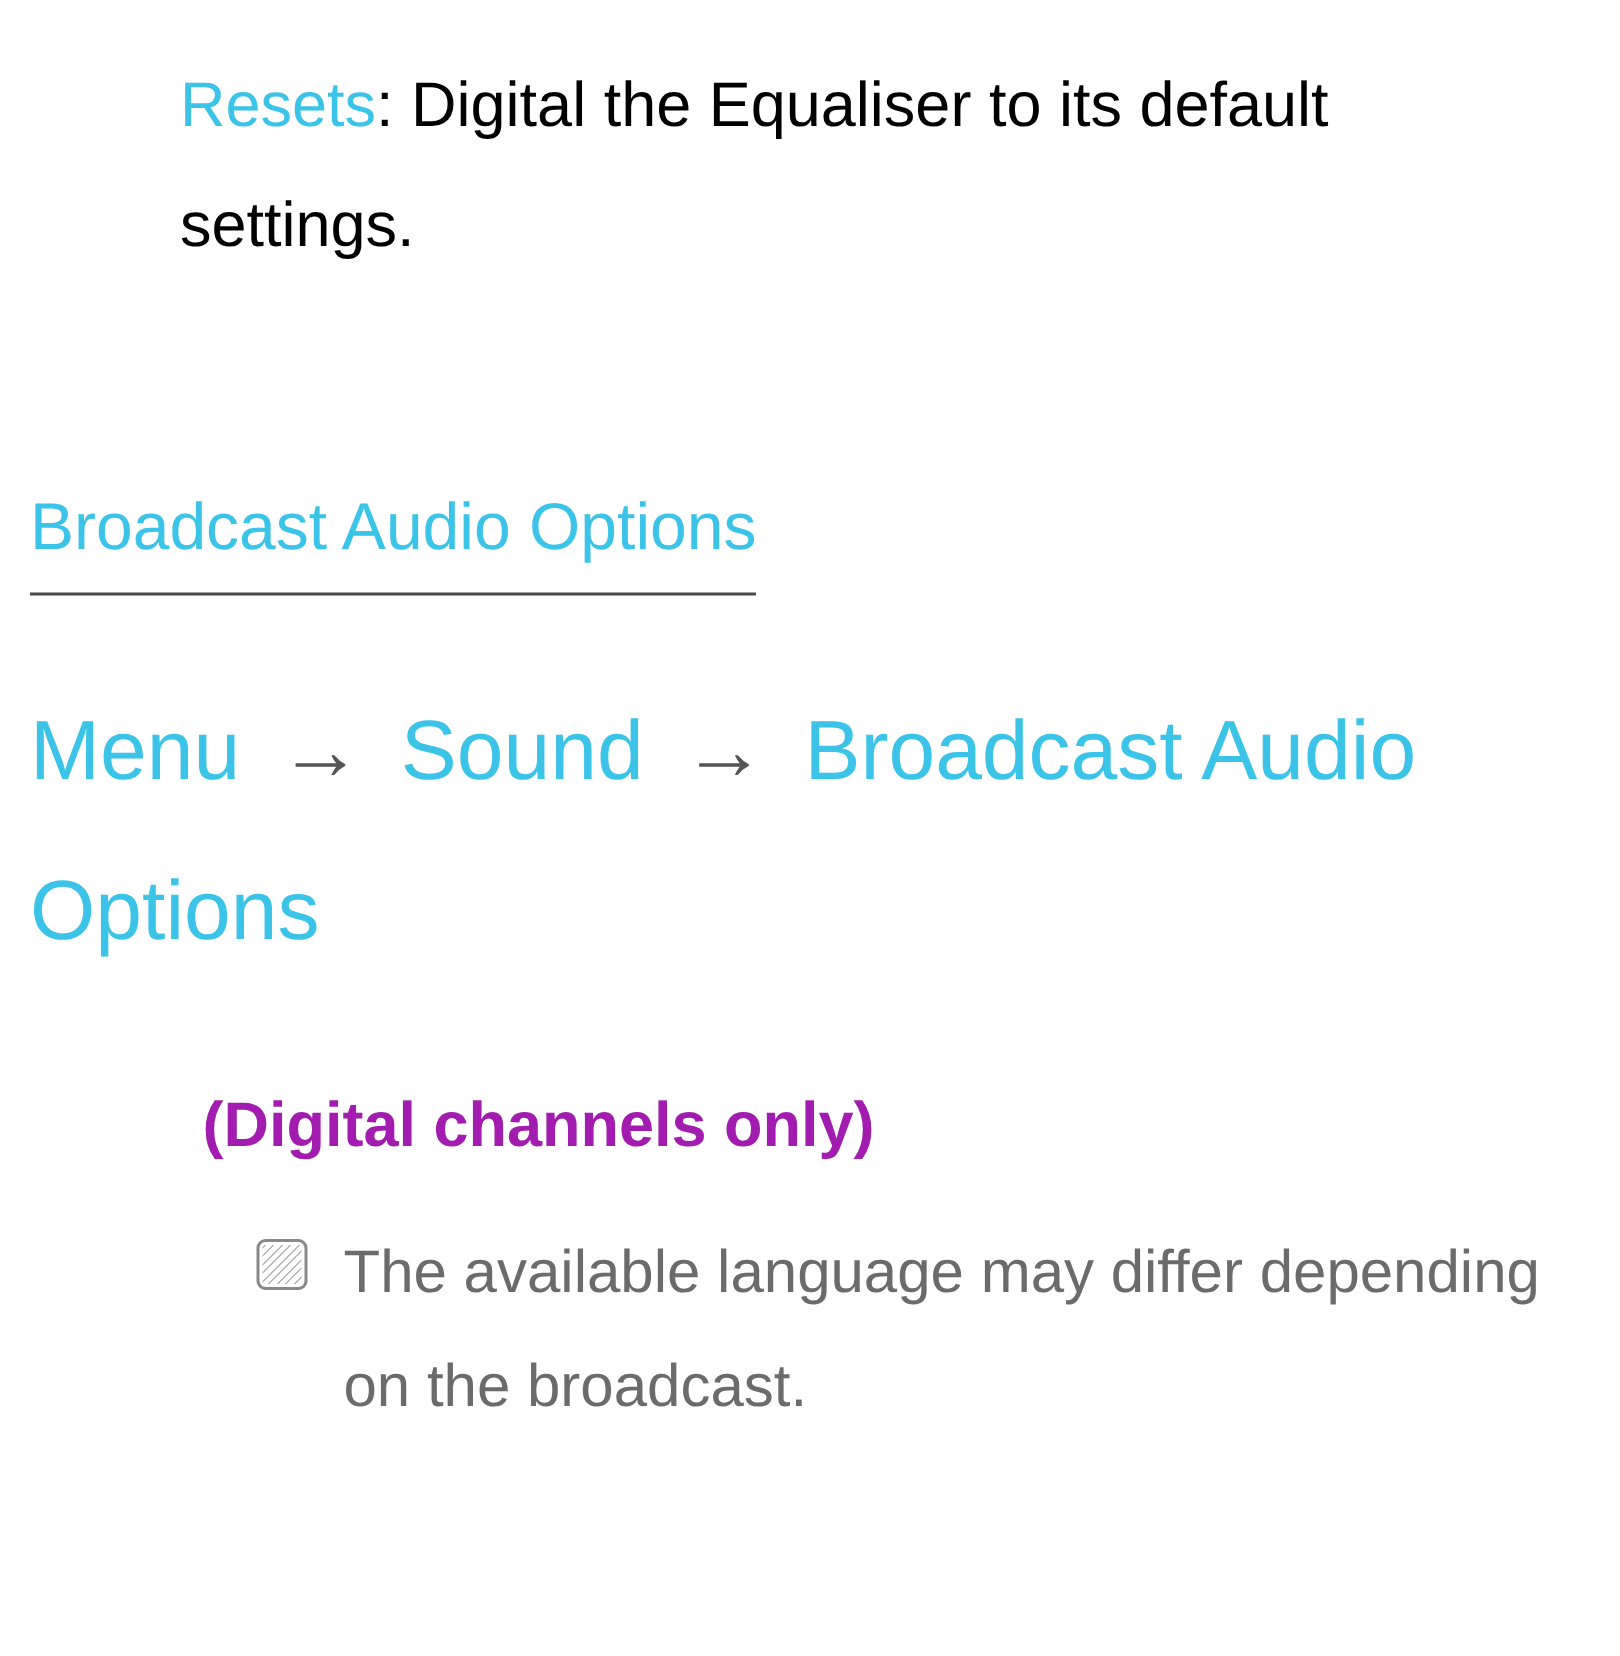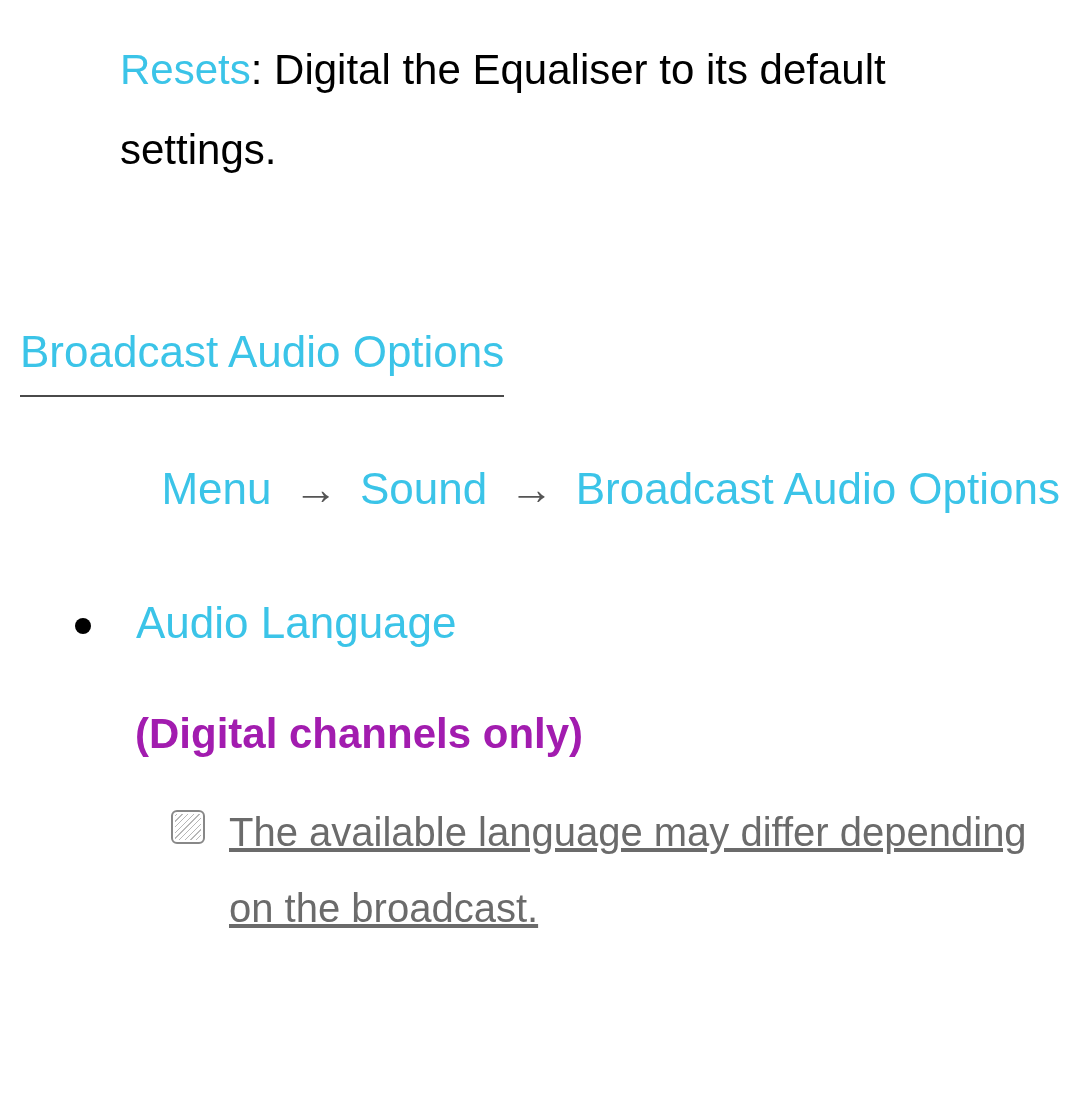--- a/index.html
+++ b/index.html
@@ -28,22 +28,21 @@
       color: #3bc4e8;
       border-bottom: 2px solid #4a4a4a;
       display: inline-block;
       padding-bottom: 2px;
       margin-bottom: 50px;
       font-size: 44px;
       font-weight: normal;
     }
     .breadcrumb {
       margin-bottom: 50px;
-      font-size: 44px;
-      text-align: right;
+      font-size: 56px;
     }
     .arrow {
       color: #555555;
       margin: 0 10px;
     }
     .item-block {
       padding-left: 55px;
     }
     .bullet-row {
       display: flex;
@@ -100,21 +99,20 @@
         -45deg,
         transparent,
         transparent 3px,
         #888888 3px,
         #888888 4px
       );
       opacity: 0.6;
     }
     .note-text {
       flex: 1;
-      text-decoration: underline;
     }
   </style>
 </head>
 <body>
 
 <div class="reset-section">
   <span class="cyan">Resets</span><span>: Digital the Equaliser to its default settings.</span>
 </div>
 
 <div>
@@ -123,22 +121,18 @@
 
 <div class="breadcrumb">
   <span class="cyan">Menu</span>
   <span class="arrow">→</span>
   <span class="cyan">Sound</span>
   <span class="arrow">→</span>
   <span class="cyan">Broadcast Audio Options</span>
 </div>
 
 <div class="item-block">
-  <div class="bullet-row">
-    <span class="bullet"></span>
-    <span class="item-title">Audio Language</span>
-  </div>
   <div class="item-body">(Digital channels only)</div>
   <div class="note-row">
     <span class="note-icon"></span>
     <span class="note-text">The available language may differ depending on the broadcast.</span>
   </div>
 </div>
 
 </body></html>

